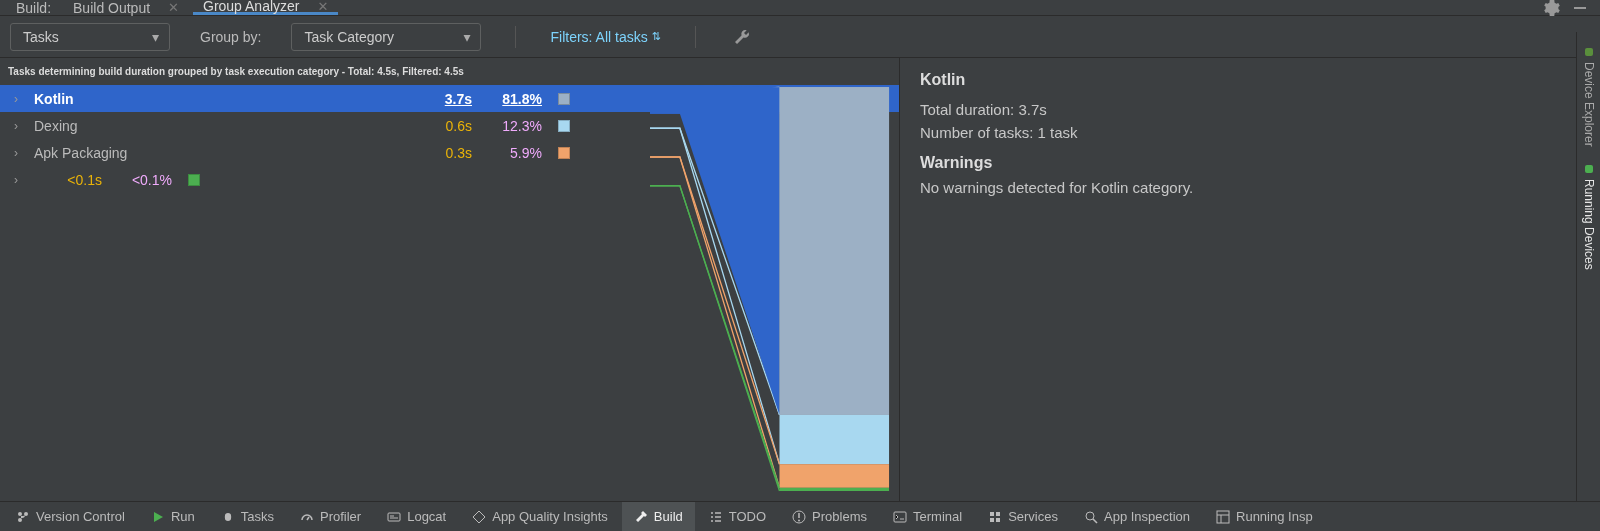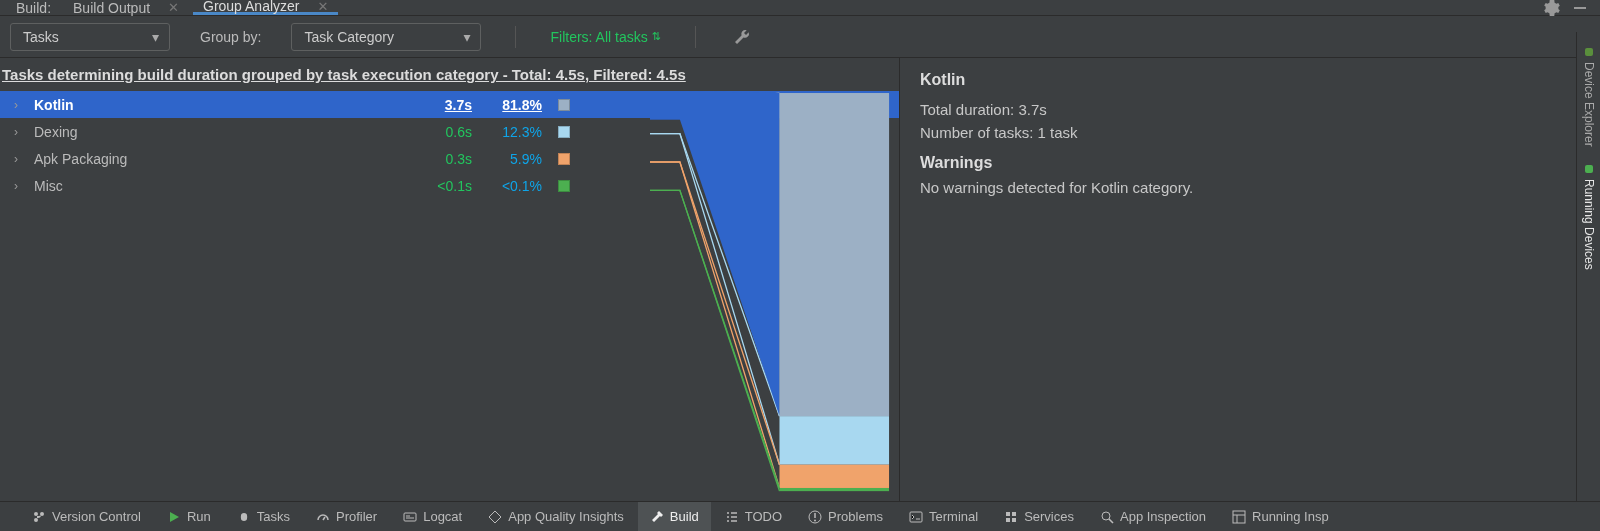--- a/index.html
+++ b/index.html
@@ -55,59 +55,58 @@
     display: flex;
     align-items: center;
     padding: 0 10px 0 12px;
     gap: 10px;
     color: #cccccc;
     cursor: pointer;
     min-width: 160px;
     justify-content: space-between;
   }
   .combo .caret { color:#aaa; }
-  .filter-label { color:#22c55e; display:flex; align-items:center; gap:4px; cursor:pointer; }
+  .filter-label { color:#7dd3fc; display:flex; align-items:center; gap:4px; cursor:pointer; }
   .sep { width:1px; height:22px; background:#555; margin: 0 4px; }
 
   
   .main {
     flex: 1;
     display: flex;
     min-height: 0;
   }
   .left-pane {
     width: 900px;
     display: flex;
     flex-direction: column;
     border-right: 1px solid #2b2b2b;
     position: relative;
   }
   .list-header {
-    padding: 8px 2px;
+    padding: 8px 8px;
     font-weight: 700;
     color: #dcdcdc;
-    font-size: 15px;
-    text-decoration: underline;
+    font-size: 10px;
   }
   .tree {
     flex: 1;
     position: relative;
   }
   .row {
     display: flex;
     align-items: center;
     height: 27px;
     padding-left: 14px;
     gap: 10px;
     cursor: pointer;
   }
   .row .chev { width:10px; color:#999; font-size:12px; }
   .row .name { flex: 0 0 360px; }
-  .row .dur  { width: 68px; text-align:right; color:#22c55e; font-variant-numeric: tabular-nums; }
-  .row .pct  { width: 60px; text-align:right; color:#0ea5e9; font-variant-numeric: tabular-nums; }
+  .row .dur  { width: 68px; text-align:right; color:#eab308; font-variant-numeric: tabular-nums; }
+  .row .pct  { width: 60px; text-align:right; color:#f0abfc; font-variant-numeric: tabular-nums; }
   .row .sw   { width: 12px; height: 12px; margin-left:6px; border:1px solid rgba(0,0,0,.2); }
   .row.selected { background:#2f65ca; color:#fff; }
   .row.selected .dur, .row.selected .pct { color:#fff; font-weight:600;text-decoration:underline; }
   .row.selected .name { font-weight:600; }
 
   
   .chart-wrap {
     position: absolute;
     top: 0;
     left: 650px;
@@ -153,21 +152,21 @@
   }
   .vtab.active { color:#e6e6e6; }
   .vtab-dot { width:8px; height:8px; border-radius:2px; display:inline-block; }
 
   
   .status-bar {
     height: 30px;
     border-top: 1px solid #2b2b2b;
     display: flex;
     align-items: flex-start;
-    padding: 0 20px;
+    padding: 0 4px;
     gap: 2px;
     font-size: 13px;
     color:#bbb;
   }
   .sb-btn {
     display:flex; align-items:center; gap:6px;
     padding: 0 12px;
     height:100%;
     cursor:pointer;
   }
@@ -248,21 +247,20 @@
           </div>
           <div class="row">
             <span class="chev">›</span>
             <span class="name">Apk Packaging</span>
             <span class="dur">0.3s</span>
             <span class="pct">5.9%</span>
             <span class="sw" style="background:#f0a36b"></span>
           </div>
           <div class="row">
             <span class="chev">›</span>
-            <span class="name">Misc</span>
             <span class="dur">&lt;0.1s</span>
             <span class="pct">&lt;0.1%</span>
             <span class="sw" style="background:#4caf50"></span>
           </div>
         </div>
 
       <div class="chart-wrap">
         <svg id="chart-svg" viewBox="0 0 250 390" preserveAspectRatio="none">
             <rect x="0" y="0" width="130" height="27" fill="#2f65ca"></rect>
             <rect x="130" y="2" width="110" height="307.26073926073923" fill="#9cb0c5"></rect>

